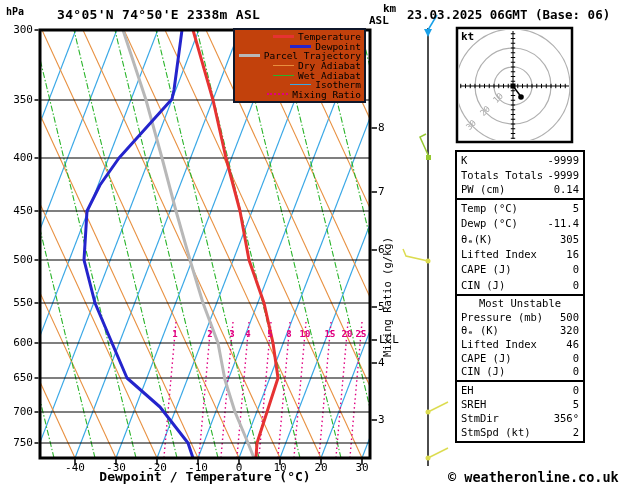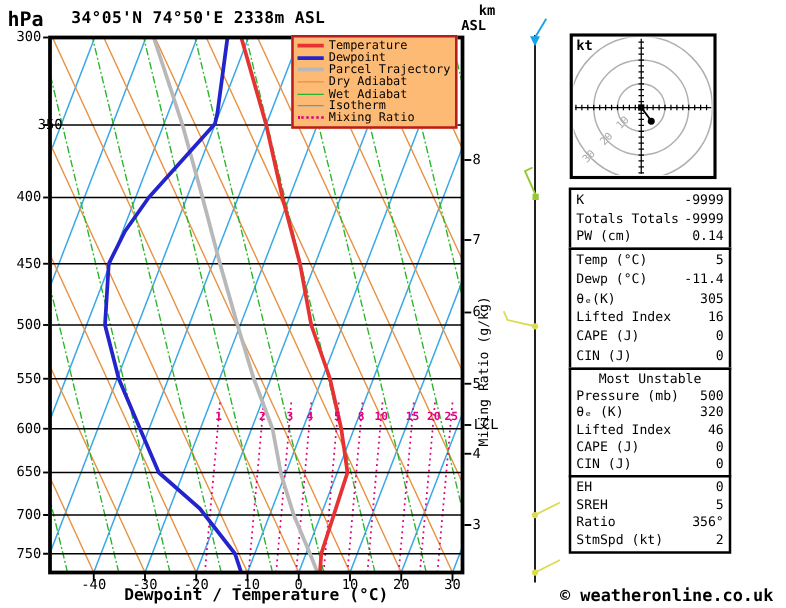--- a/index.html
+++ b/index.html
@@ -1,35 +1,35 @@
 <!DOCTYPE html>
 <html><head>
 <meta charset="utf-8">
 <style>
   html,body{margin:0;padding:0;background:#fff;}
   #app{position:relative;width:629px;height:486px;background:#fff;
        font-family:"DejaVu Sans Mono",monospace;color:#000;overflow:hidden;}
   #plot-svg{position:absolute;left:0;top:0;}
   .abs{position:absolute;}
-  #hpa{left:6px;top:6px;font-size:16px;font-weight:bold;}
+  #hpa{left:6px;top:6px;font-size:10px;font-weight:bold;}
   #title{left:57px;top:7px;font-size:13px;font-weight:bold;letter-spacing:.3px;white-space:nowrap;}
   #km{left:371px;top:2px;font-size:11px;font-weight:bold;padding-left:12px;}
   #asl{left:369px;top:14px;font-size:11px;font-weight:bold;}
   #datetime{left:407px;top:7px;font-size:12.5px;font-weight:bold;white-space:nowrap;}
   #kt{left:461px;top:30px;font-size:11px;font-weight:bold;}
   #lcl{left:379px;top:333px;font-size:11px;}
   #mixaxis{left:381px;top:237px;font-size:10.5px;writing-mode:vertical-rl;transform:rotate(180deg);white-space:nowrap;}
   #xtitle{left:40px;top:469px;width:330px;text-align:center;font-size:13px;font-weight:bold;white-space:nowrap;}
   #copyright{left:448px;top:469px;font-size:13.5px;font-weight:bold;white-space:nowrap;}
   .plabel{position:absolute;width:33px;text-align:right;font-size:11px;}
   .tlabel{position:absolute;width:36px;text-align:center;font-size:11px;top:461px;}
   .klabel{position:absolute;left:378px;font-size:11px;}
   .mlabel{position:absolute;width:20px;text-align:center;top:329px;font-size:9px;font-weight:bold;color:#e00080;}
-  #legend{left:233px;top:28px;width:133px;height:75px;border:2px solid #b91c1c;background:#fdba74;
-          box-sizing:border-box;padding:2px 3px;display:flex;flex-direction:column;justify-content:space-between;}
+  #legend{left:233px;top:28px;width:133px;height:75px;border:2px solid #0f172a;background:#c2410c;
+          box-sizing:border-box;padding:2px 3px;display:flex;flex-direction:column;justify-content:space-between;align-items:flex-end;}
   .lrow{display:flex;align-items:center;height:9px;}
   .lsample{width:21px;margin-right:4px;flex:none;}
   .llabel{font-size:9.5px;line-height:9px;white-space:nowrap;}
   #panel{left:455px;top:152px;width:130px;}
   .ibox{border:2px solid #000;background:#fff;box-sizing:border-box;margin-top:-2px;padding:1px 4px;font-size:10.5px;}
   .ihdr{text-align:center;}
   .irow{display:flex;justify-content:space-between;white-space:nowrap;}
   .b1{line-height:14.6px;}
   .b2{line-height:15.4px;}
   .b3{line-height:13.6px;}
@@ -208,29 +208,30 @@
         <polyline points="513,86 516,90 519,94 521,97" fill="none" stroke="#000" stroke-width="1.5"></polyline>
         <circle cx="521" cy="97" r="2.8" fill="#000"></circle>
         <rect x="510.5" y="83.5" width="5" height="5" fill="#000"></rect>
       </g>
     </svg>
 
   <div class="abs" id="hpa">hPa</div>
   <div class="abs" id="title">34°05'N 74°50'E 2338m ASL</div>
   <div class="abs" id="km">km</div>
   <div class="abs" id="asl">ASL</div>
+  <div class="abs" id="datetime">23.03.2025 06GMT (Base: 06)</div>
   <div class="abs" id="kt">kt</div>
   <div class="abs" id="lcl">LCL</div>
   <div class="abs" id="mixaxis">Mixing Ratio (g/kg)</div>
   <div class="abs" id="copyright">© weatheronline.co.uk</div>
   <div class="abs" id="xtitle">Dewpoint / Temperature (°C)</div>
 
   <div class="abs" id="pressure-labels" style="left:0;top:0">
       <div class="plabel" style="top: 23px; left: 0px;">300</div>
-      <div class="plabel" style="top: 93px; left: 17px;">350</div>
+      <div class="plabel" style="top: 93px; left: 0px;">350</div>
       <div class="plabel" style="top: 151px; left: 0px;">400</div>
       <div class="plabel" style="top: 204px; left: 0px;">450</div>
       <div class="plabel" style="top: 253px; left: 0px;">500</div>
       <div class="plabel" style="top: 296px; left: 0px;">550</div>
       <div class="plabel" style="top: 336px; left: 0px;">600</div>
       <div class="plabel" style="top: 371px; left: 0px;">650</div>
       <div class="plabel" style="top: 405px; left: 0px;">700</div>
       <div class="plabel" style="top: 436px; left: 0px;">750</div>
     </div>
   <div class="abs" id="temp-labels" style="left:0;top:0">
@@ -361,21 +362,21 @@
       <div class="ibox b4">
         <div class="irow">
           <span>EH</span>
           <span>0</span>
         </div>
         <div class="irow">
           <span>SREH</span>
           <span>5</span>
         </div>
         <div class="irow">
-          <span>Ratio</span>
+          <span>StmDir</span>
           <span>356°</span>
         </div>
         <div class="irow">
           <span>StmSpd (kt)</span>
           <span>2</span>
         </div>
       </div>
     </div>
 </div>
 

